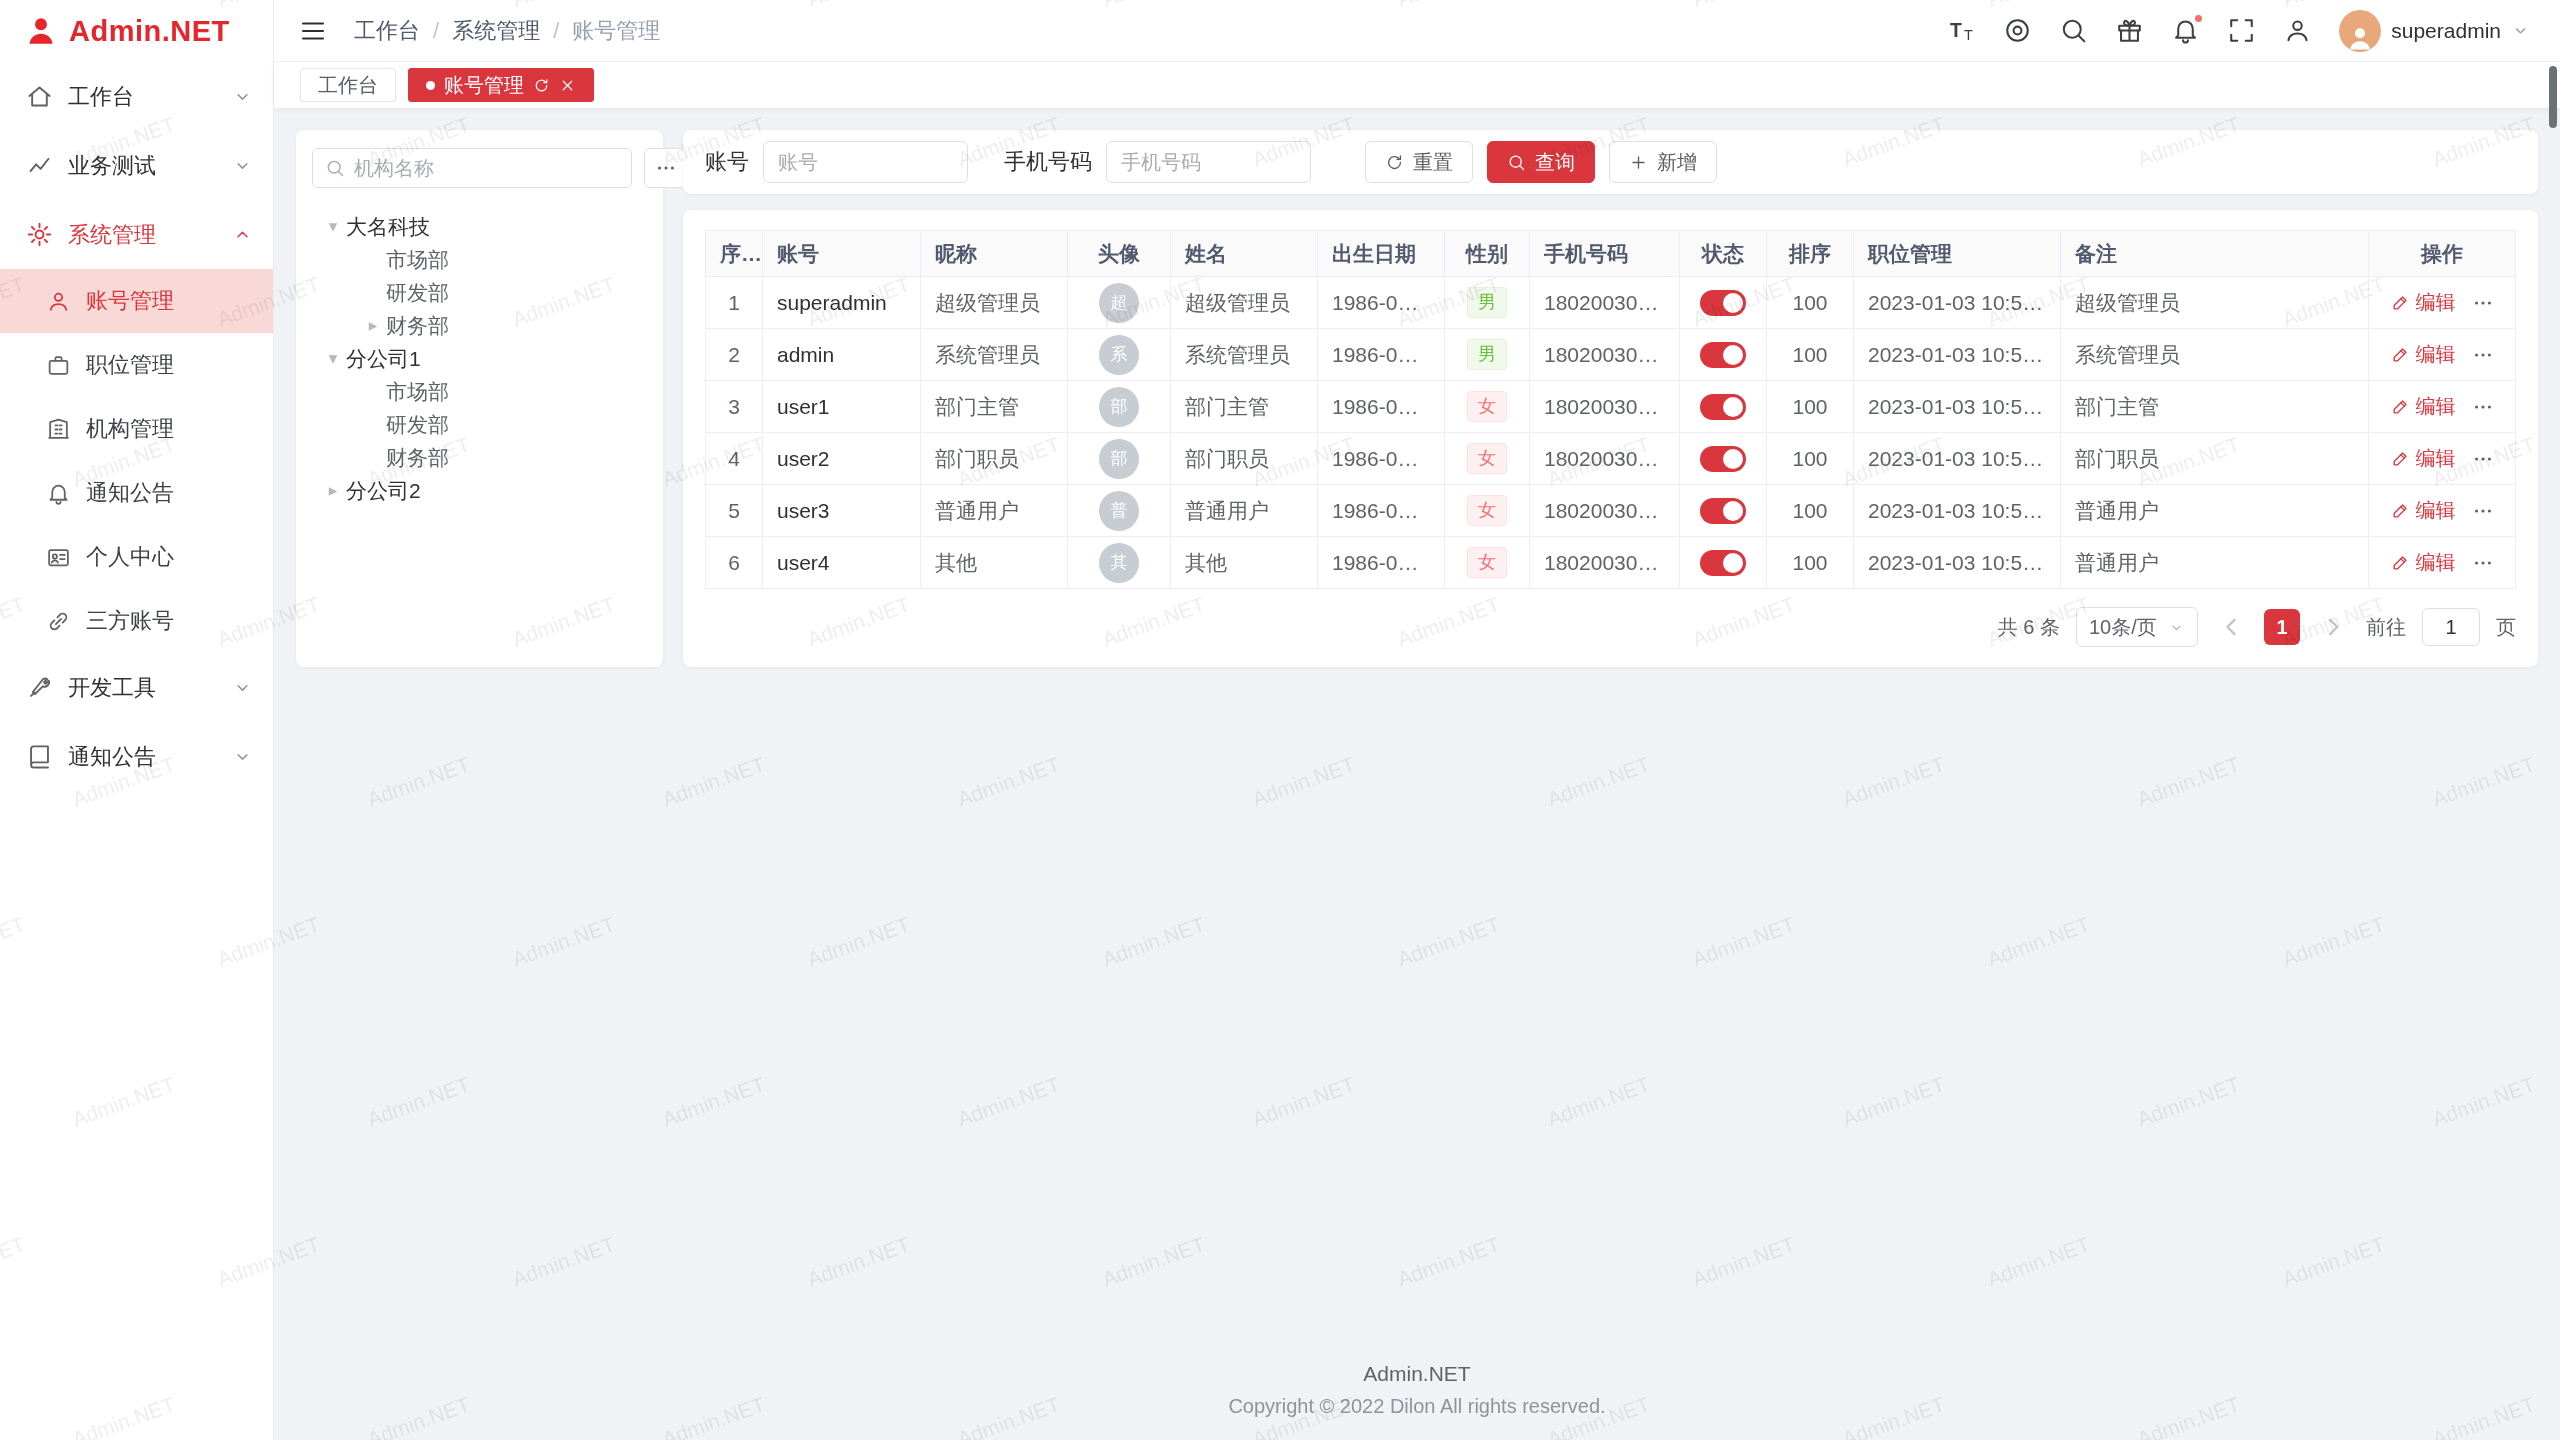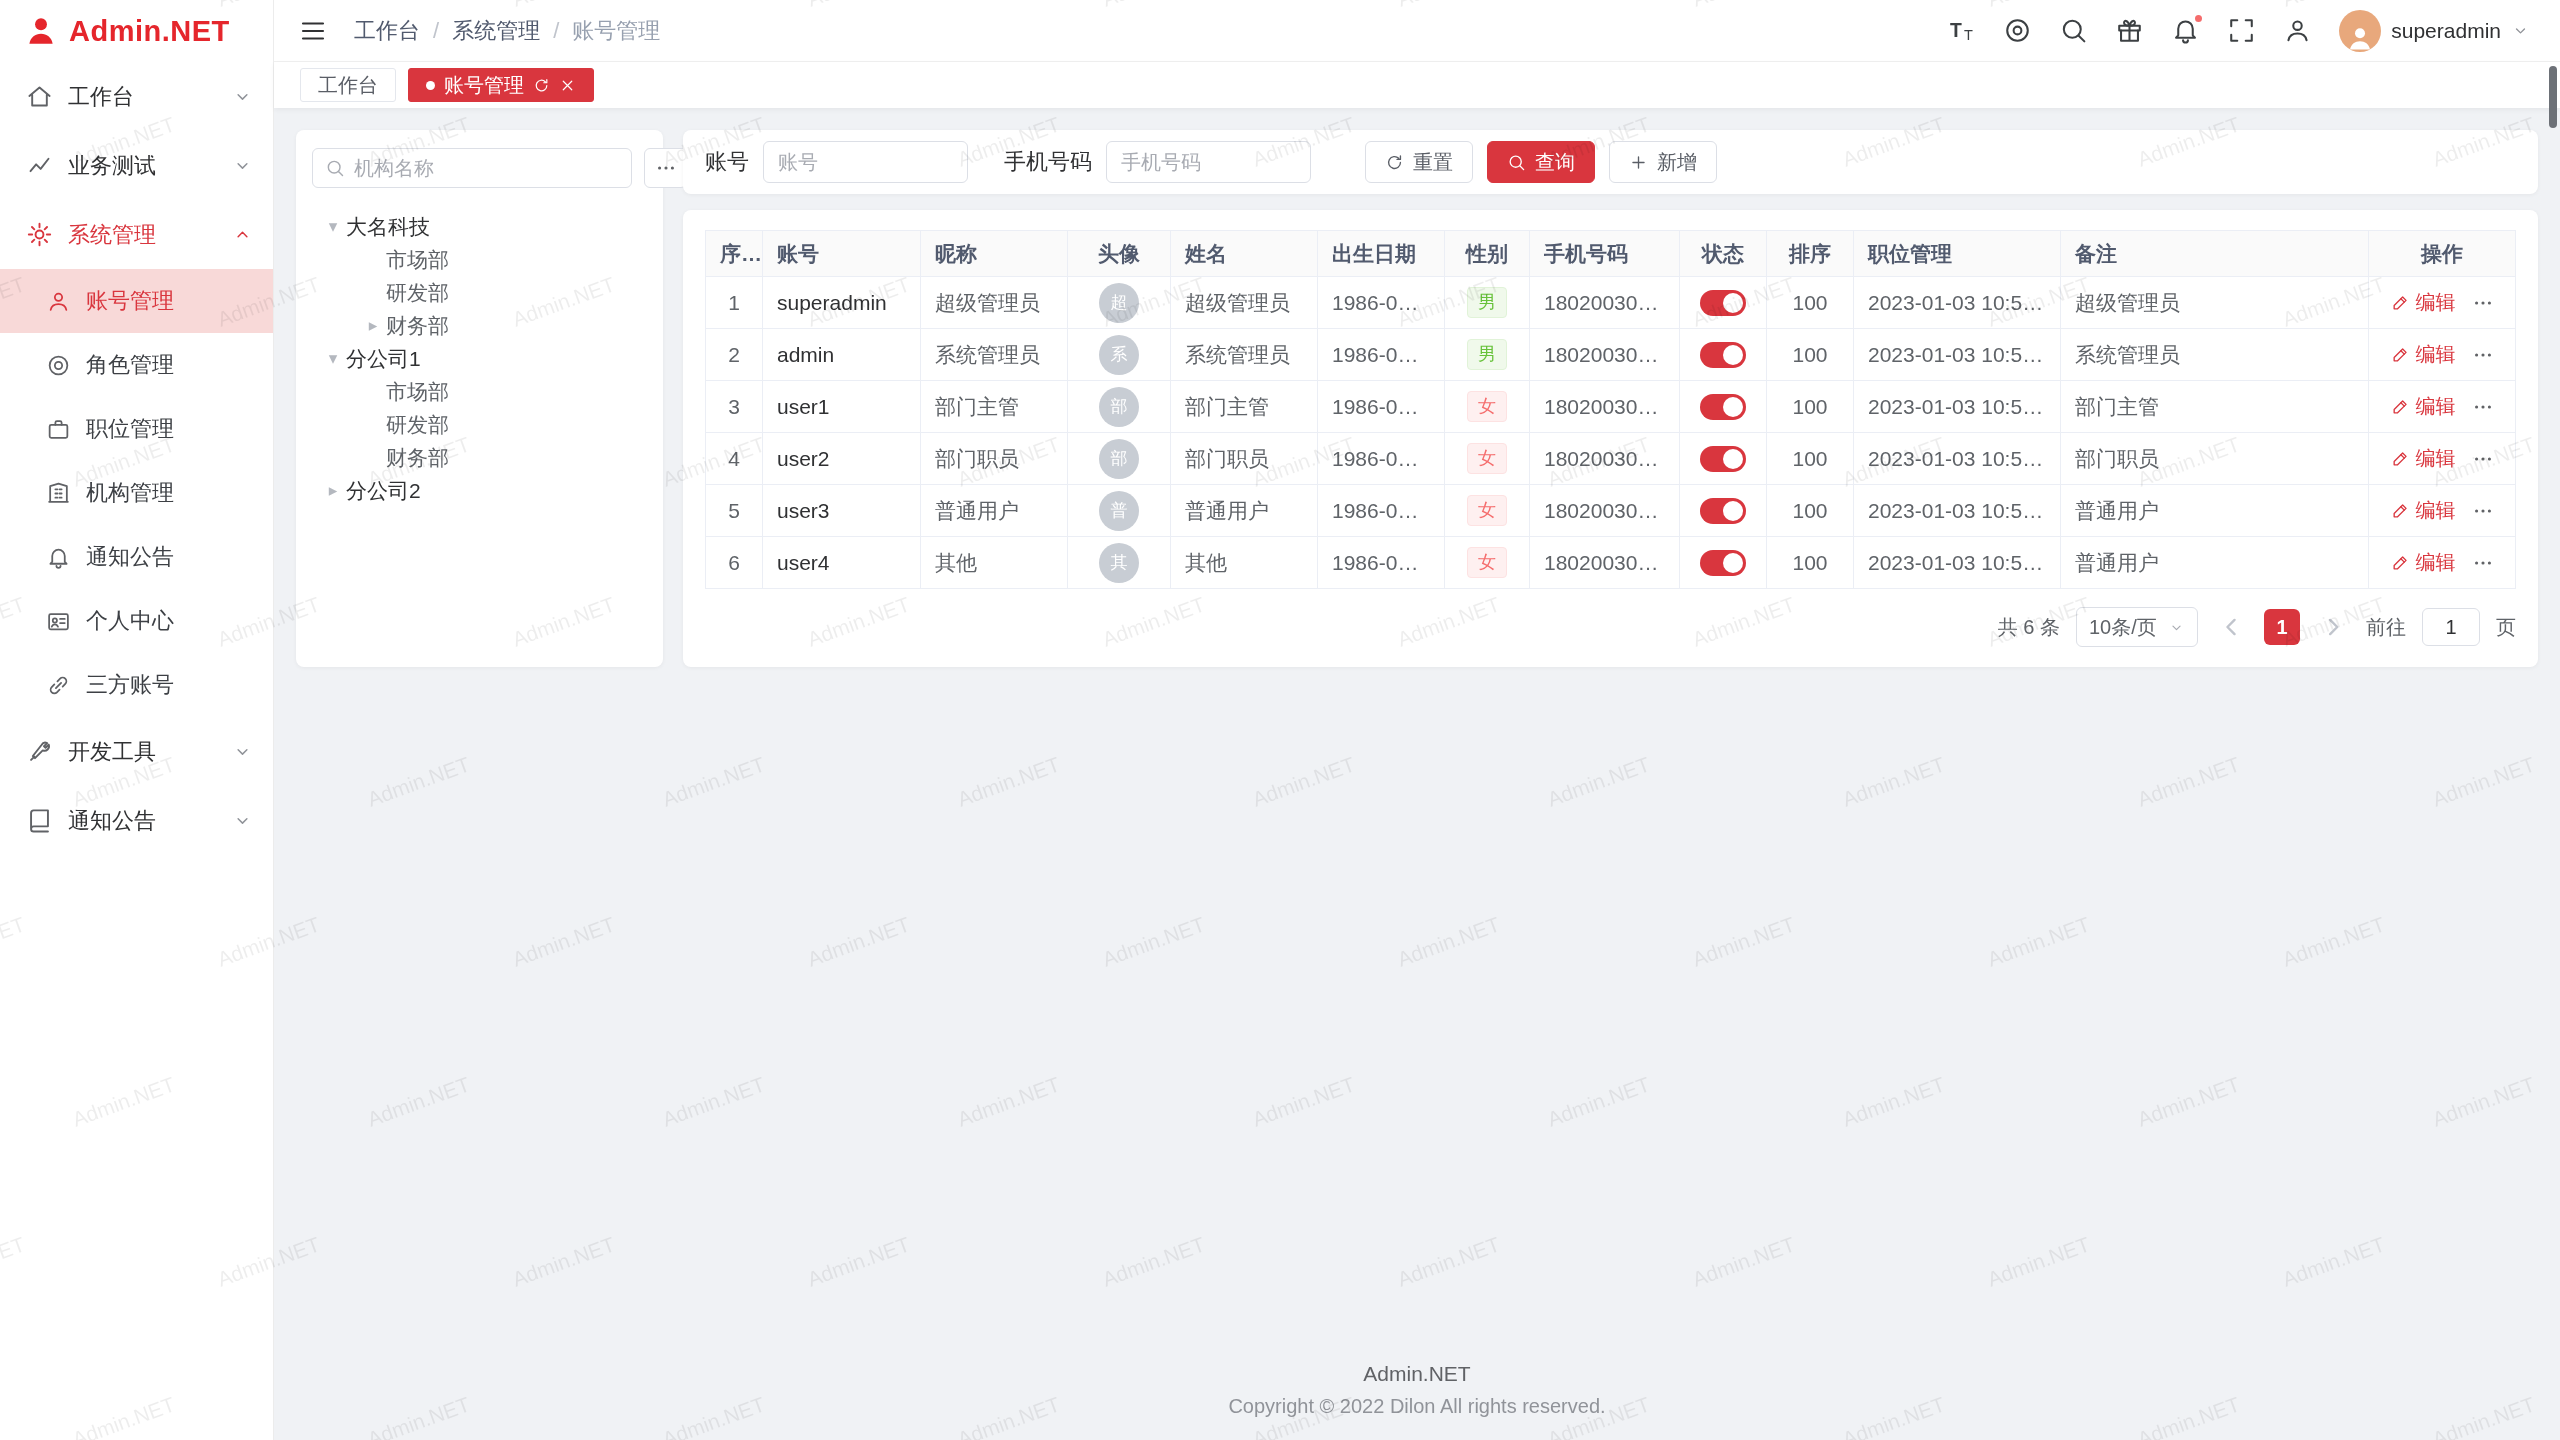--- a/index.html
+++ b/index.html
@@ -182,29 +182,20 @@
           </span>
         </div>
         <div class="sub-item active">
           <span class="mi-icon">
             <svg viewBox="0 0 24 24" fill="none" stroke="currentColor" stroke-width="1.7" stroke-linecap="round" stroke-linejoin="round" style="width:100%;height:100%;display:block">
               <circle cx="12" cy="8" r="3.5"></circle>
               <path d="M4.5 20c.8-3.8 3.9-5.5 7.5-5.5s6.7 1.7 7.5 5.5"></path>
             </svg>
           </span>
           <span class="mi-label">账号管理</span>
-        </div>
-        <div class="sub-item">
-          <span class="mi-icon">
-            <svg viewBox="0 0 24 24" fill="none" stroke="currentColor" stroke-width="1.7" stroke-linecap="round" stroke-linejoin="round" style="width:100%;height:100%;display:block">
-              <circle cx="12" cy="12" r="8.5"></circle>
-              <circle cx="12" cy="12" r="3.5"></circle>
-            </svg>
-          </span>
-          <span class="mi-label">角色管理</span>
         </div>
         <div class="sub-item">
           <span class="mi-icon">
             <svg viewBox="0 0 24 24" fill="none" stroke="currentColor" stroke-width="1.7" stroke-linecap="round" stroke-linejoin="round" style="width:100%;height:100%;display:block">
               <rect x="3.5" y="7.5" width="17" height="12.5" rx="1.5"></rect>
               <path d="M9 7.5V5.5A1.5 1.5 0 0 1 10.5 4h3A1.5 1.5 0 0 1 15 5.5v2"></path>
             </svg>
           </span>
           <span class="mi-label">职位管理</span>
         </div>

